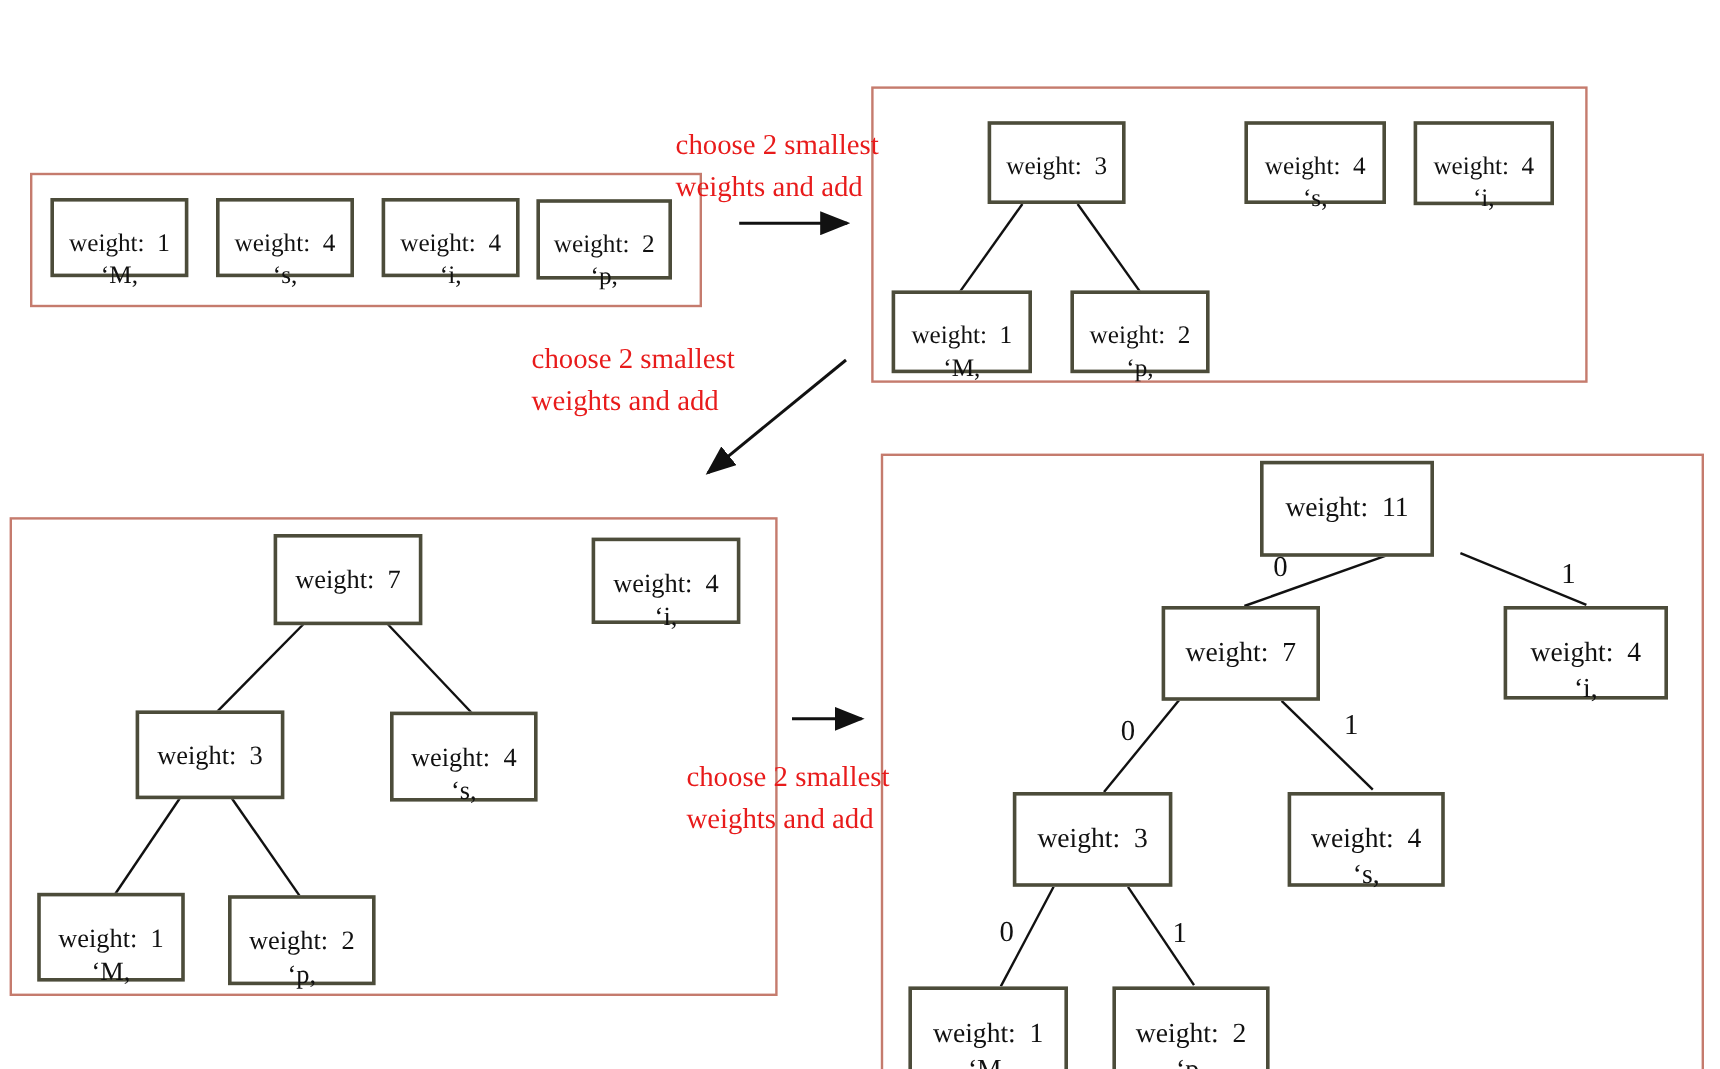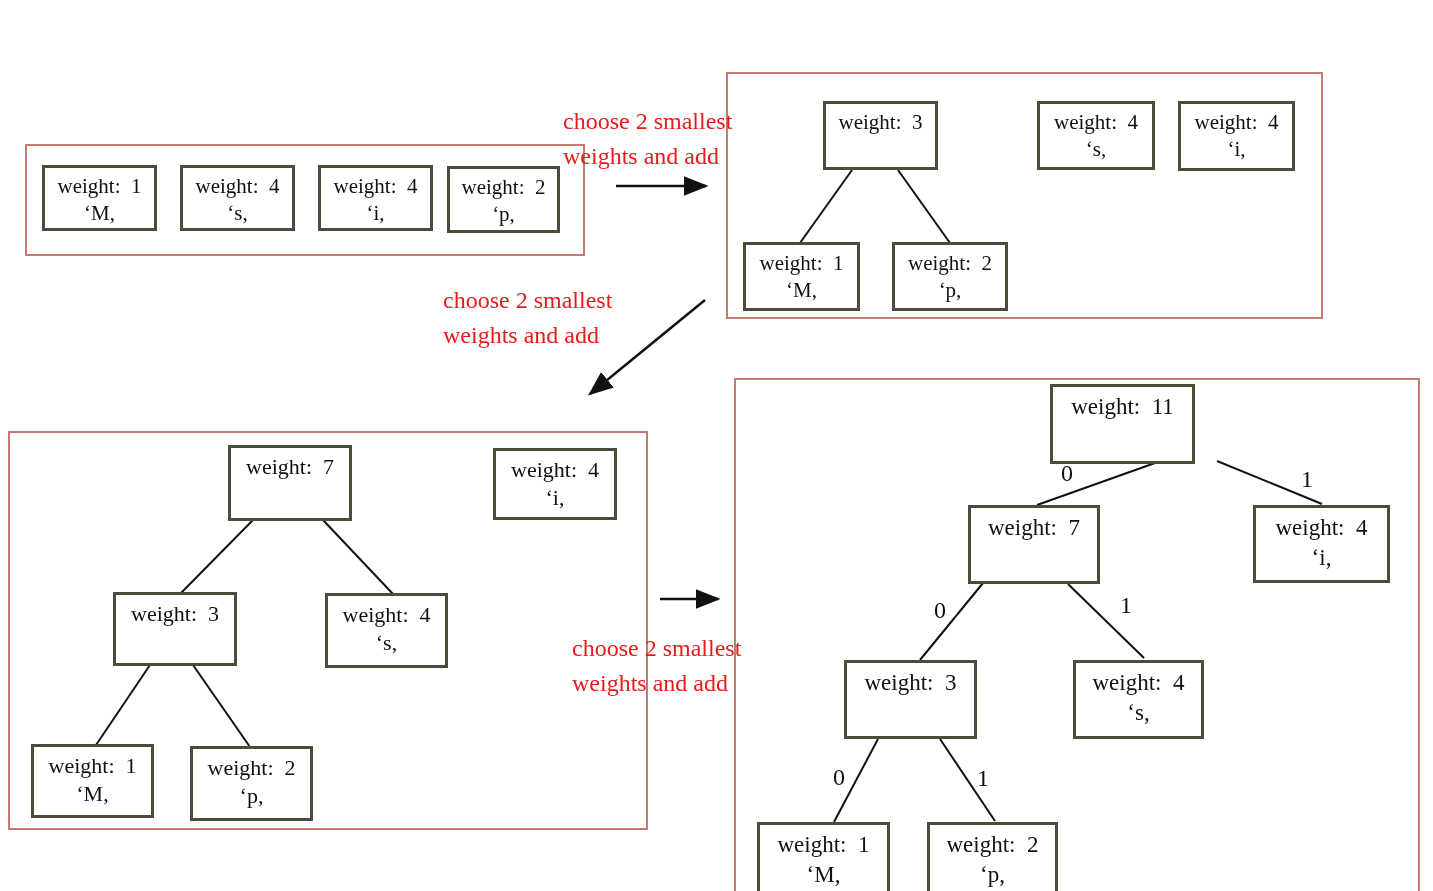--- a/index.html
+++ b/index.html
@@ -6,21 +6,21 @@
   #stage{
     position:relative;width:1433px;height:891px;background:#ffffff;overflow:hidden;
     font-family:"Liberation Serif","DejaVu Serif",serif;color:#111;margin-top:43px;
   }
   #wires{position:absolute;left:0;top:0;width:1433px;height:891px;z-index:1;}
   .panel{
     position:absolute;border:2px solid #c57b6d;background:transparent;z-index:0;
   }
   .node{
     position:absolute;border:3px solid #4c4c3a;background:#ffffff;z-index:2;
-    text-align:center;box-sizing:border-box;padding-top:5px;
+    text-align:center;box-sizing:border-box;padding-top:21px;
   }
   .node .nw{white-space:pre;}
   .node .nc{white-space:pre;}
   .fs1 .nw,.fs1 .nc{font-size:21px;line-height:27px;}
   .fs2 .nw,.fs2 .nc{font-size:22px;line-height:28px;}
   .fs3 .nw,.fs3 .nc{font-size:23px;line-height:30px;}
   .caption{
     position:absolute;color:#e81b1b;font-size:24px;line-height:35px;
     white-space:nowrap;z-index:2;
   }

